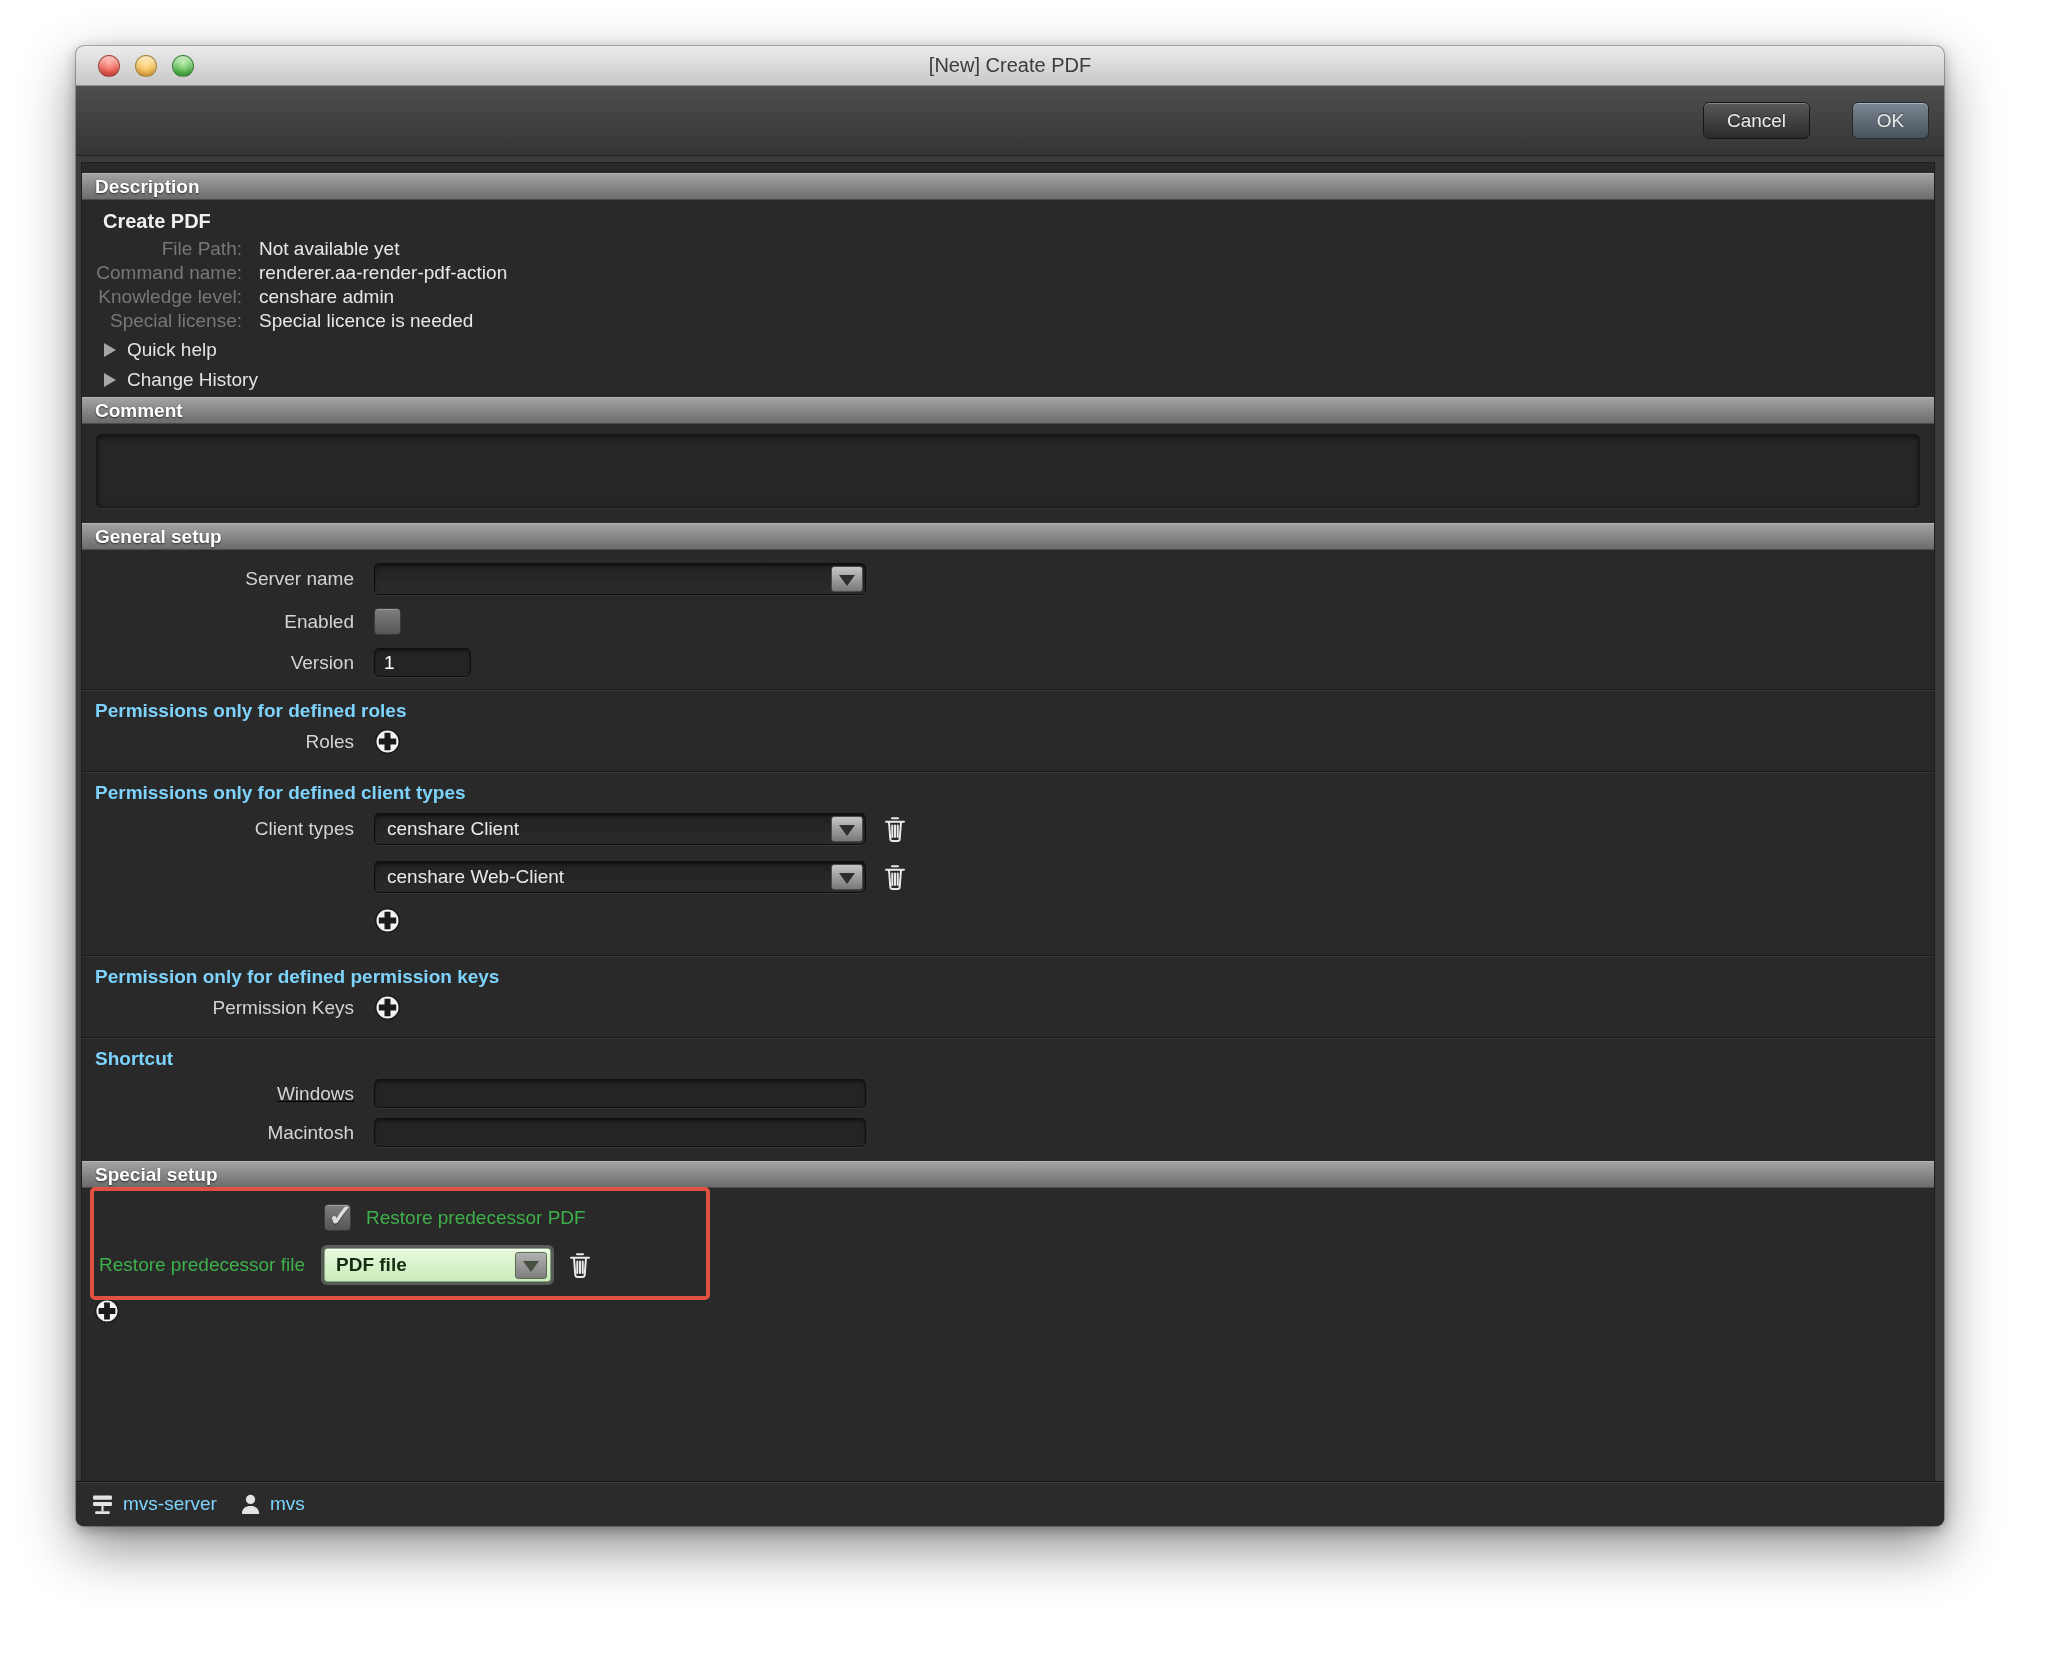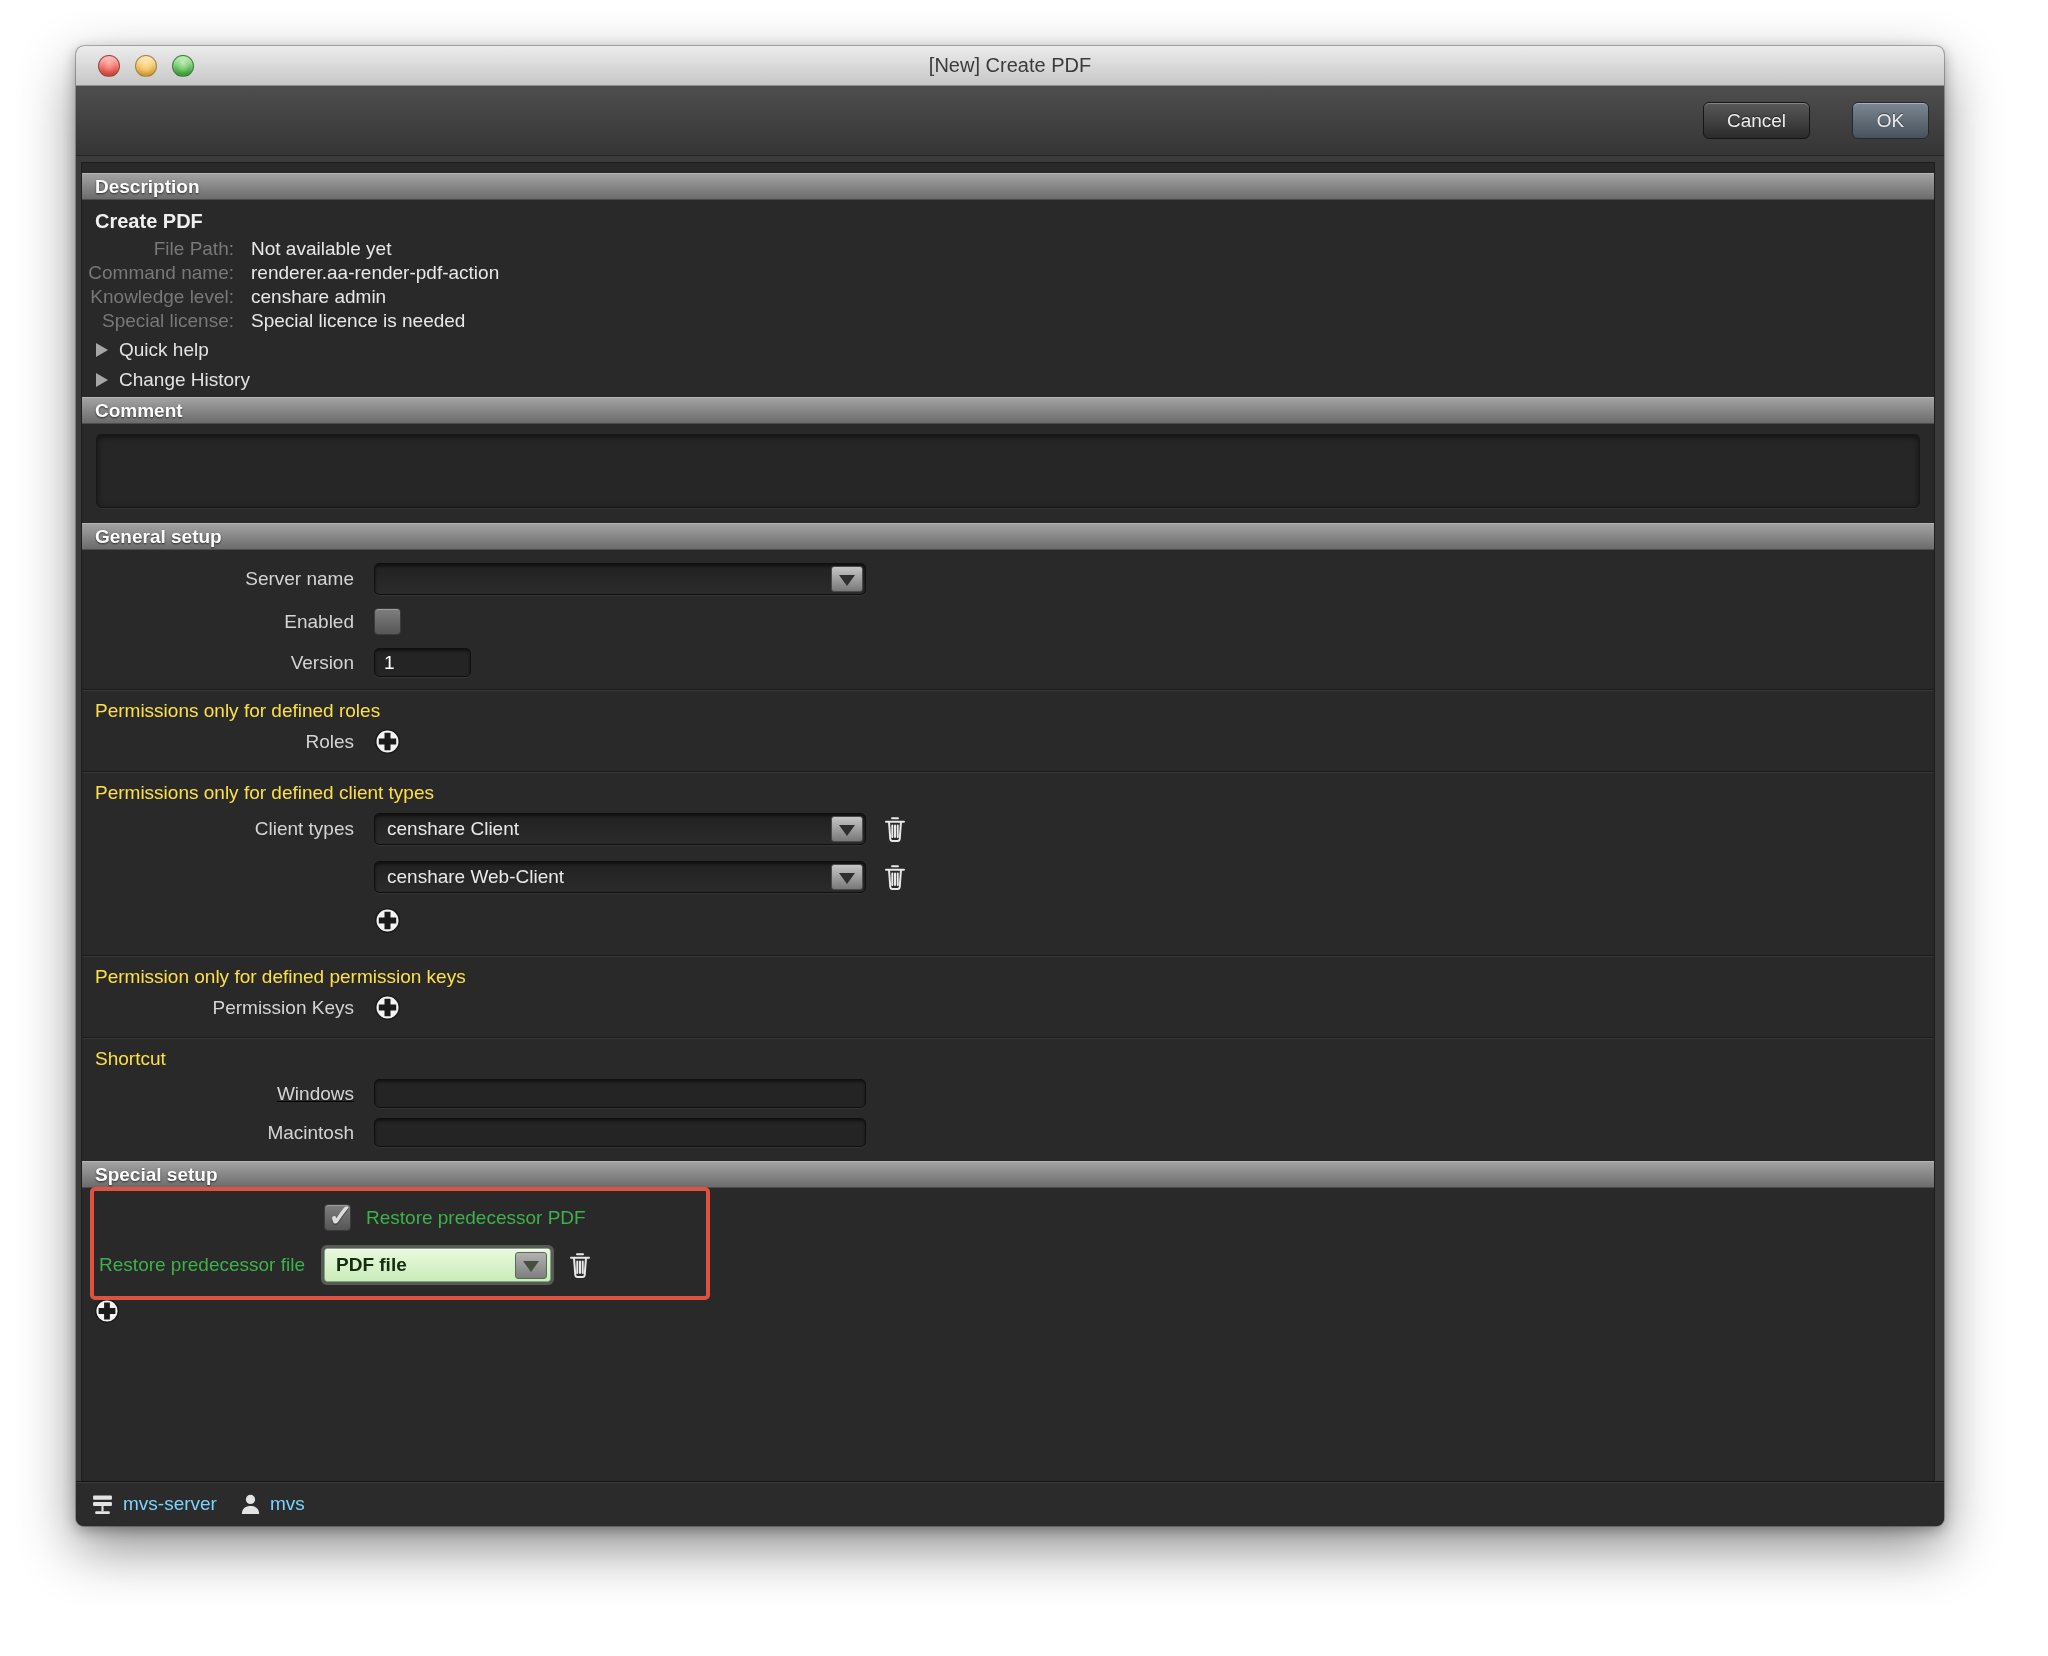--- a/index.html
+++ b/index.html
@@ -71,25 +71,25 @@
   }
 
   .sec-header {
     height: 27px; line-height: 26px; flex: none;
     background: linear-gradient(#a2a2a2, #6c6c6c);
     border-top: 1px solid #b5b5b5; border-bottom: 1px solid #4c4c4c;
     color: #fff; font-weight: bold; padding-left: 13px;
     text-shadow: 0 1px 2px rgba(0,0,0,.65);
   }
 
-  .subhead { font-weight: normal; color: #fde047; padding: 9px 0 0 13px; }
+  .subhead { font-weight: bold; color: #7dd3fc; padding: 9px 0 0 13px; }
   .divider { flex: none; border-top: 1px solid #1a1a1a; border-bottom: 1px solid #383838; margin-top: 12px; }
 
   
-  .desc-block { padding: 8px 0 4px; }
+  .desc-block { padding: 8px 8px 4px; }
   .desc-title { font-weight: bold; color: #f0f0f0; font-size: 20px; padding: 2px 0 4px 13px; }
   .kv { display: flex; line-height: 24px; }
   .kv .k { width: 152px; text-align: right; color: #787878; flex: none; }
   .kv .v { margin-left: 17px; color: #e8e8e8; }
   .disclosure { display: flex; align-items: center; gap: 11px; padding-left: 14px; height: 27px; color: #e3e3e3; margin-top: 3px; }
   .tri { width: 0; height: 0; border-left: 12px solid #a6a6a6; border-top: 7px solid transparent; border-bottom: 7px solid transparent; }
 
   
   .comment-box {
     margin: 10px 14px 15px; height: 74px;

